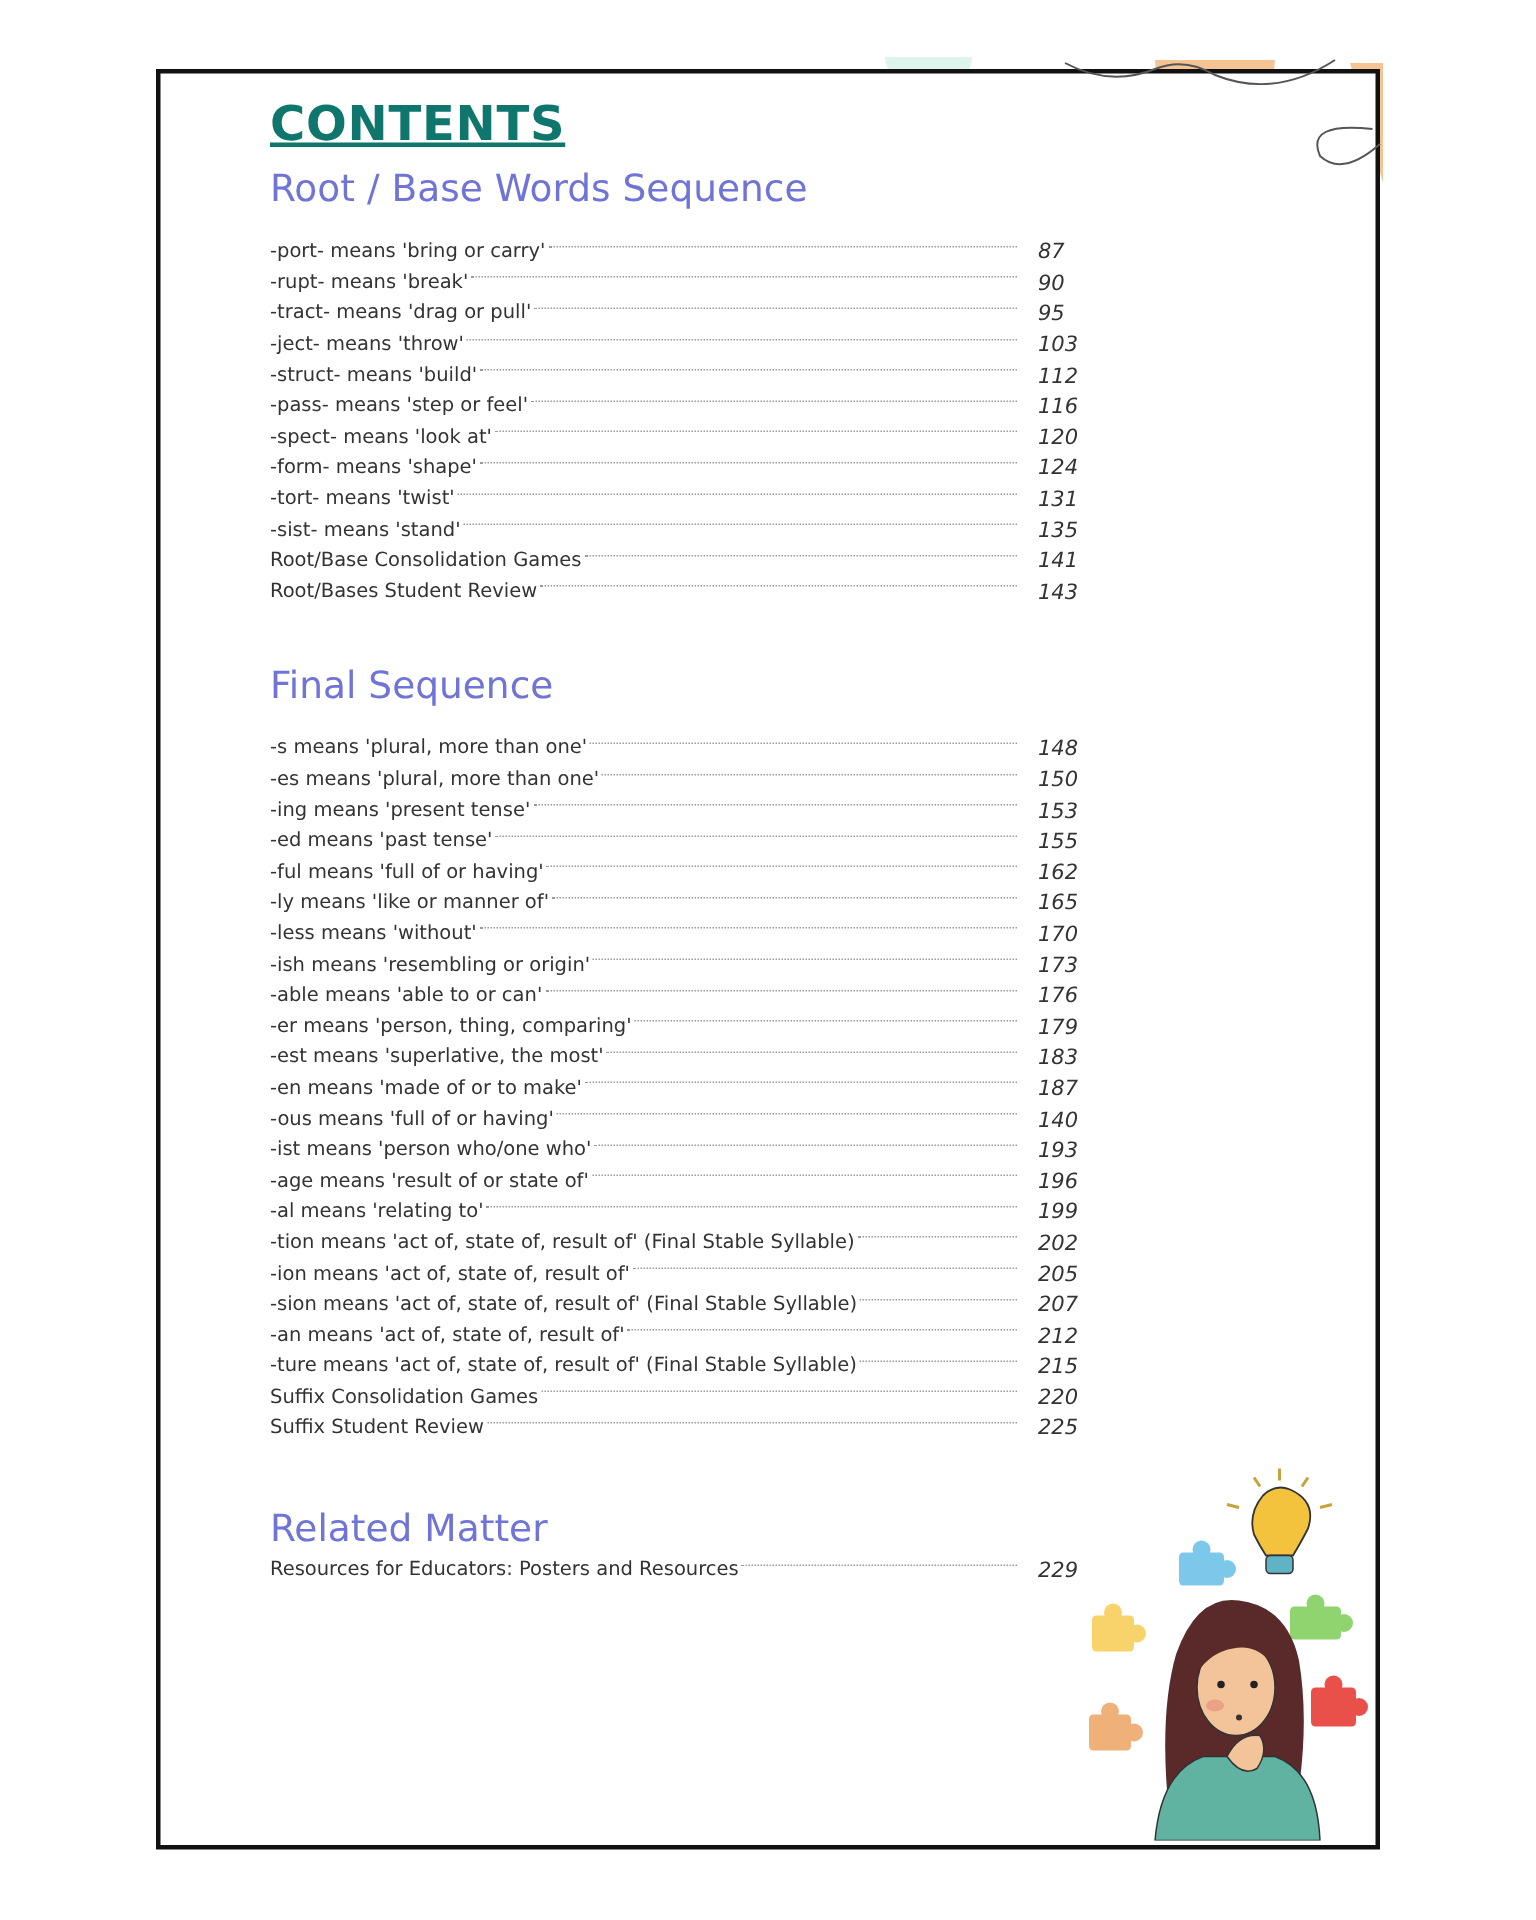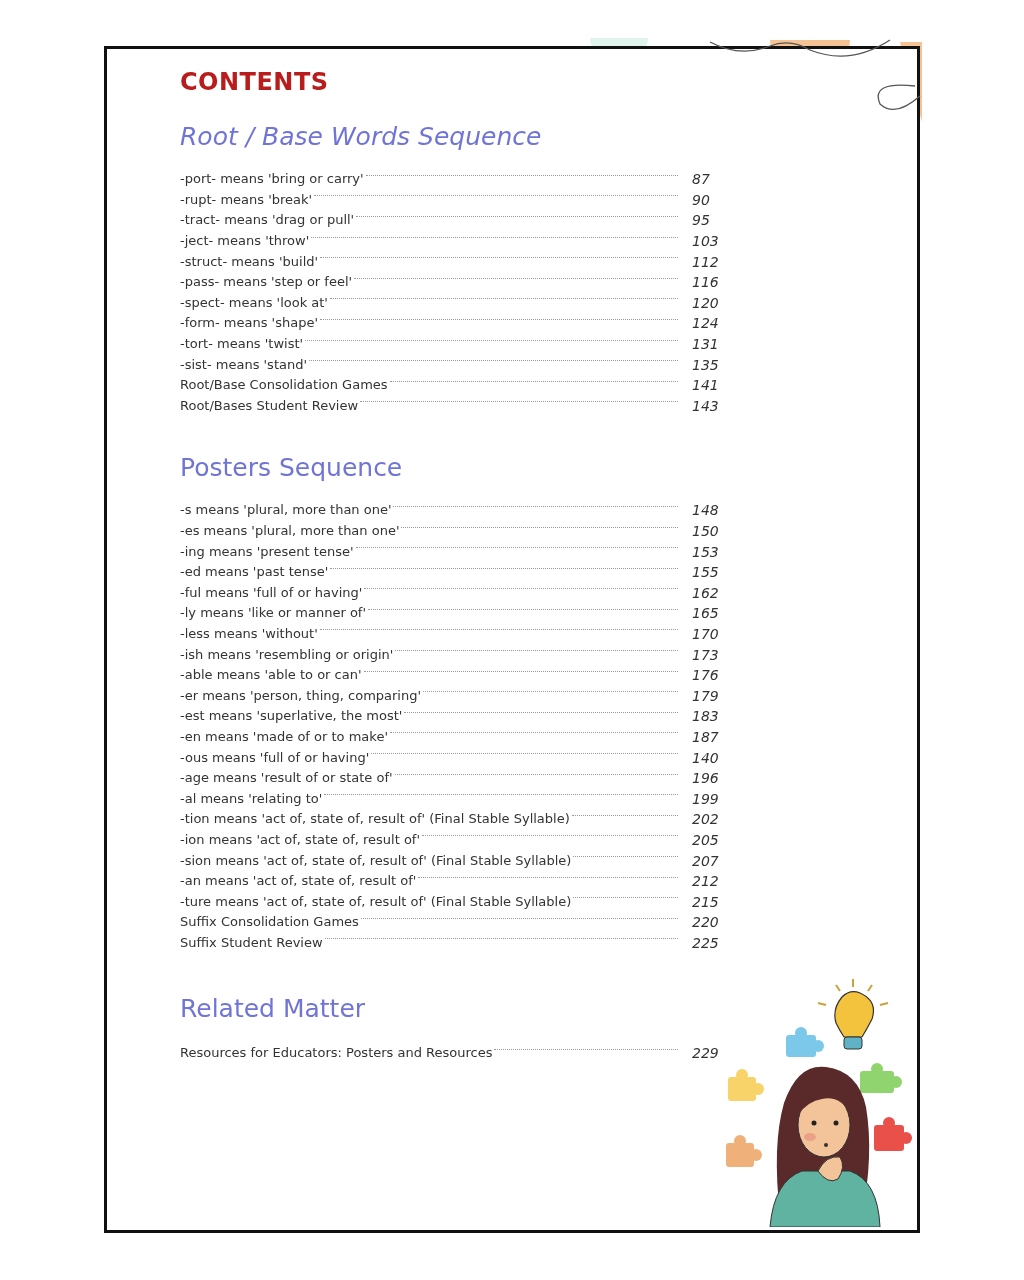--- a/index.html
+++ b/index.html
@@ -8,22 +8,22 @@
       position: absolute; left: 104px; top: 46px; width: 810px; height: 1181px;
       border: 3px solid #111; background: #fff; box-sizing: content-box;
     }
     .deco { position: absolute; }
     .blob-top-mint { left: 590px; top: 38px; width: 58px; height: 18px; background: #e0f4ee; border-radius: 0 0 30px 30px; }
     .blob-top-peach { left: 770px; top: 40px; width: 80px; height: 30px; background: #f6c494; border-radius: 0 0 40px 40px; }
     .blob-corner-peach { left: 900px; top: 42px; width: 22px; height: 80px; background: #f6c494; clip-path: polygon(0 0, 100% 0, 100% 100%); }
     .blob-right-mint { left: 868px; top: 108px; width: 52px; height: 150px; background: #e3f5ef; border-radius: 30px 0 0 40px; }
     .content { position: absolute; left: 180px; top: 60px; width: 540px; }
     .title {
-      font-family: "DejaVu Sans", sans-serif; font-weight: bold; font-size: 24px;
-      color: #b91c1c; letter-spacing: 0.5px; margin: 0; line-height: 44px; height: 46px;
+      font-family: "DejaVu Sans", sans-serif; font-weight: bold; font-size: 32px;
+      color: #0f766e; letter-spacing: 0.5px; margin: 0; line-height: 44px; height: 46px; text-decoration: underline;
     }
     .section-heading {
       font-family: "DejaVu Sans", sans-serif; font-size: 25px; color: #6f74d6;
       margin: 0; line-height: 32px; font-weight: normal;
     }
     .toc-list { list-style: none; margin: 0; padding: 0; }
     .toc-row {
       display: flex; align-items: center; height: 20.6px;
       font-size: 13px; color: #333; line-height: 20px;
     }
@@ -47,21 +47,21 @@
 
 <svg class="deco" style="left:700px;top:36px" width="230" height="80" viewBox="0 0 230 80">
   <path d="M10 6 Q40 22 70 10 Q90 2 110 14 Q150 30 190 4" stroke="#555" stroke-width="1.3" fill="none"></path>
   <path d="M215 50 Q170 45 180 68 Q195 82 220 60" stroke="#555" stroke-width="1.3" fill="none"></path>
 </svg>
 
 <div class="content">
   <h1 class="title">CONTENTS</h1>
 
   <section>
-    <h2 class="section-heading" style="margin-top:15px;margin-bottom:16px;font-style:italic;">Root / Base Words Sequence</h2>
+    <h2 class="section-heading" style="margin-top:4px;margin-bottom:16px;">Root / Base Words Sequence</h2>
     <ul class="toc-list" id="list-0">
         <li class="toc-row">
           <span class="toc-label">-port- means 'bring or carry'</span>
           <span class="toc-leader"></span>
           <span class="toc-page">87</span>
         </li>
         <li class="toc-row">
           <span class="toc-label">-rupt- means 'break'</span>
           <span class="toc-leader"></span>
           <span class="toc-page">90</span>
@@ -113,21 +113,21 @@
         </li>
         <li class="toc-row">
           <span class="toc-label">Root/Bases Student Review</span>
           <span class="toc-leader"></span>
           <span class="toc-page">143</span>
         </li>
       </ul>
   </section>
 
   <section>
-    <h2 class="section-heading" style="margin-top:36px;margin-bottom:16px;">Posters Sequence</h2>
+    <h2 class="section-heading" style="margin-top:36px;margin-bottom:16px;">Final Sequence</h2>
     <ul class="toc-list" id="list-1">
         <li class="toc-row">
           <span class="toc-label">-s means 'plural, more than one'</span>
           <span class="toc-leader"></span>
           <span class="toc-page">148</span>
         </li>
         <li class="toc-row">
           <span class="toc-label">-es means 'plural, more than one'</span>
           <span class="toc-leader"></span>
           <span class="toc-page">150</span>
@@ -179,20 +179,25 @@
         </li>
         <li class="toc-row">
           <span class="toc-label">-en means 'made of or to make'</span>
           <span class="toc-leader"></span>
           <span class="toc-page">187</span>
         </li>
         <li class="toc-row">
           <span class="toc-label">-ous means 'full of or having'</span>
           <span class="toc-leader"></span>
           <span class="toc-page">140</span>
+        </li>
+        <li class="toc-row">
+          <span class="toc-label">-ist means 'person who/one who'</span>
+          <span class="toc-leader"></span>
+          <span class="toc-page">193</span>
         </li>
         <li class="toc-row">
           <span class="toc-label">-age means 'result of or state of'</span>
           <span class="toc-leader"></span>
           <span class="toc-page">196</span>
         </li>
         <li class="toc-row">
           <span class="toc-label">-al means 'relating to'</span>
           <span class="toc-leader"></span>
           <span class="toc-page">199</span>
@@ -229,21 +234,21 @@
         </li>
         <li class="toc-row">
           <span class="toc-label">Suffix Student Review</span>
           <span class="toc-leader"></span>
           <span class="toc-page">225</span>
         </li>
       </ul>
   </section>
 
   <section>
-    <h2 class="section-heading" style="margin-top:40px;margin-bottom:18px;">Related Matter</h2>
+    <h2 class="section-heading" style="margin-top:40px;margin-bottom:2px;">Related Matter</h2>
     <ul class="toc-list" id="list-2">
         <li class="toc-row">
           <span class="toc-label">Resources for Educators: Posters and Resources</span>
           <span class="toc-leader"></span>
           <span class="toc-page">229</span>
         </li>
       </ul>
   </section>
 </div>
 

